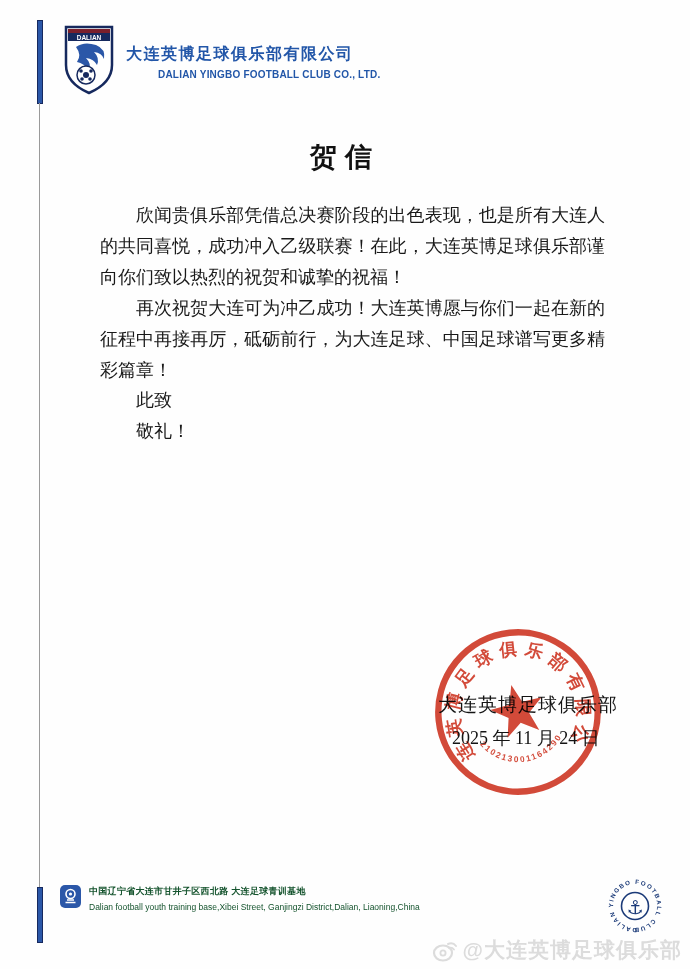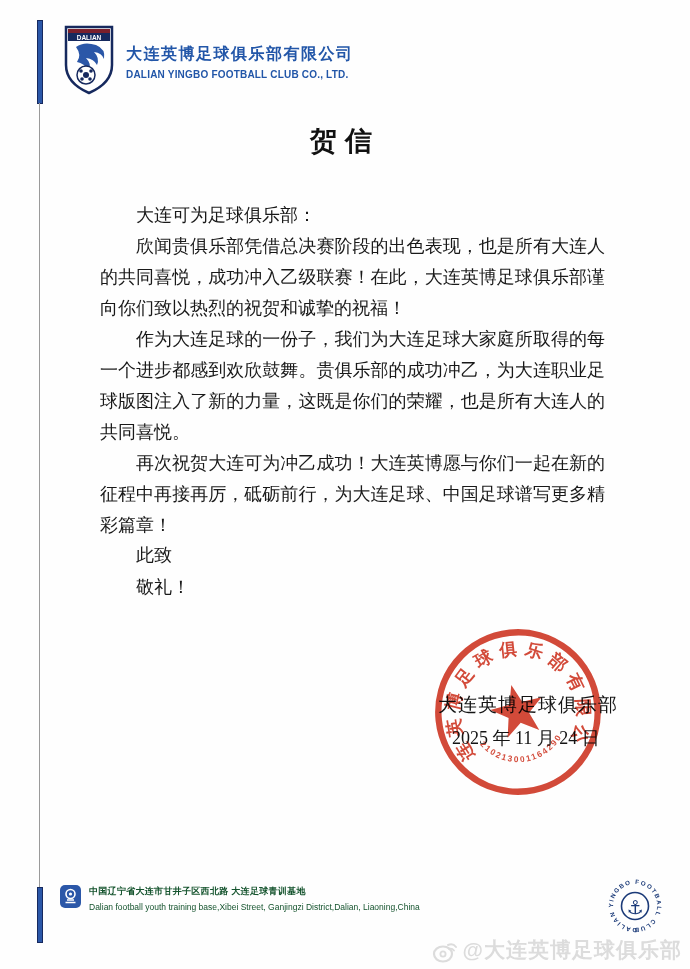--- a/index.html
+++ b/index.html
@@ -11,38 +11,38 @@
   
   .rail-top,.rail-bottom{position:absolute;left:37px;width:6px;background:#2b57a8;border:1px solid #16295e;box-sizing:border-box;}
   .rail-top{top:20px;height:84px;}
   .rail-bottom{top:887px;height:56px;}
   .rail-line{position:absolute;left:39px;top:103px;width:1px;height:784px;background:#9a9a9a;}
 
   
   .logo{position:absolute;left:64px;top:25px;width:50px;height:70px;}
   .company{position:absolute;left:126px;top:44px;color:#2256a8;}
   .company-cn{font-size:16px;font-weight:bold;letter-spacing:1.5px;}
-  .company-en{font-size:10px;font-weight:bold;margin-top:4px;letter-spacing:.2px;}
+  .company-en{font-size:10px;font-weight:bold;margin-top:4px;letter-spacing:.2px;margin-left:32px;}
 
   
   .title{
-    position:absolute;left:0;top:123px;width:100%;text-align:center;
+    position:absolute;left:0;top:139px;width:100%;text-align:center;
     font-size:27px;font-weight:bold;letter-spacing:8px;color:#111;
     font-family:"Liberation Serif","DejaVu Serif",serif;
   }
   .body-text{
     position:absolute;left:100px;top:200px;width:505px;
     font-family:"Liberation Serif","DejaVu Serif",serif;
     font-size:18px;line-height:31px;color:#191919;
     text-align:justify;
   }
   .body-text p{margin:0;text-indent:2em;}
   .salutation{text-indent:0;}
   .closing{text-indent:2em;font-family:Liberation Mono, monospace;}
-  .salute{text-indent:0;}
+  .salute{text-indent:0;font-family:Liberation Mono, monospace;}
 
   .signature{
     position:absolute;left:438px;top:692px;width:200px;
     font-family:"Liberation Serif","DejaVu Serif",serif;
     font-size:19px;color:#141414;letter-spacing:1px;white-space:nowrap;
   }
   .date{
     position:absolute;left:452px;top:726px;width:200px;
     font-family:"Liberation Serif","DejaVu Serif",serif;
     font-size:18px;color:#141414;white-space:nowrap;
@@ -54,21 +54,21 @@
     mix-blend-mode:multiply;opacity:.92;transform:rotate(-6deg);
   }
 
   
   .pin-box{position:absolute;left:60px;top:885px;width:21px;height:23px;background:#2b57a8;border-radius:5px;}
   .addr{position:absolute;left:89px;top:885px;color:#14532d;}
   .addr-cn{font-size:9px;font-weight:bold;letter-spacing:.3px;}
   .addr-en{font-size:8.5px;margin-top:4px;}
   .badge{position:absolute;left:606px;top:877px;width:58px;height:58px;}
   .watermark{
-    position:absolute;right:8px;top:936px;display:flex;align-items:flex-end;gap:4px;
+    position:absolute;right:8px;top:936px;display:flex;align-items:center;gap:4px;
     color:#dcdcdc;font-size:21px;font-weight:bold;letter-spacing:1px;white-space:nowrap;
   }
 </style>
 </head>
 <body>
 
 <div class="page">
 
   <div class="rail-top"></div>
   <div class="rail-line"></div>
@@ -88,23 +88,21 @@
     <circle cx="26" cy="54" r="1.8" fill="#16295e"></circle>
   </svg>
   <div class="company">
     <div class="company-cn">大连英博足球俱乐部有限公司</div>
     <div class="company-en">DALIAN YINGBO FOOTBALL CLUB CO., LTD.</div>
   </div>
 
   <div class="title">贺信</div>
 
   <div class="body-text">
-    <p class="salutation">大连可为足球俱乐部：</p>
     <p>欣闻贵俱乐部凭借总决赛阶段的出色表现，也是所有大连人的共同喜悦，成功冲入乙级联赛！在此，大连英博足球俱乐部谨向你们致以热烈的祝贺和诚挚的祝福！</p>
-    <p>作为大连足球的一份子，我们为大连足球大家庭所取得的每一个进步都感到欢欣鼓舞。贵俱乐部的成功冲乙，为大连职业足球版图注入了新的力量，这既是你们的荣耀，也是所有大连人的共同喜悦。</p>
     <p>再次祝贺大连可为冲乙成功！大连英博愿与你们一起在新的征程中再接再厉，砥砺前行，为大连足球、中国足球谱写更多精彩篇章！</p>
     <p class="closing">此致</p>
     <p class="salute">敬礼！</p>
   </div>
 
   <div class="signature">大连英博足球俱乐部</div>
   <div class="date">2025 年 11 月 24 日</div>
 
   <svg class="seal" viewBox="0 0 190 190">
     <defs>

